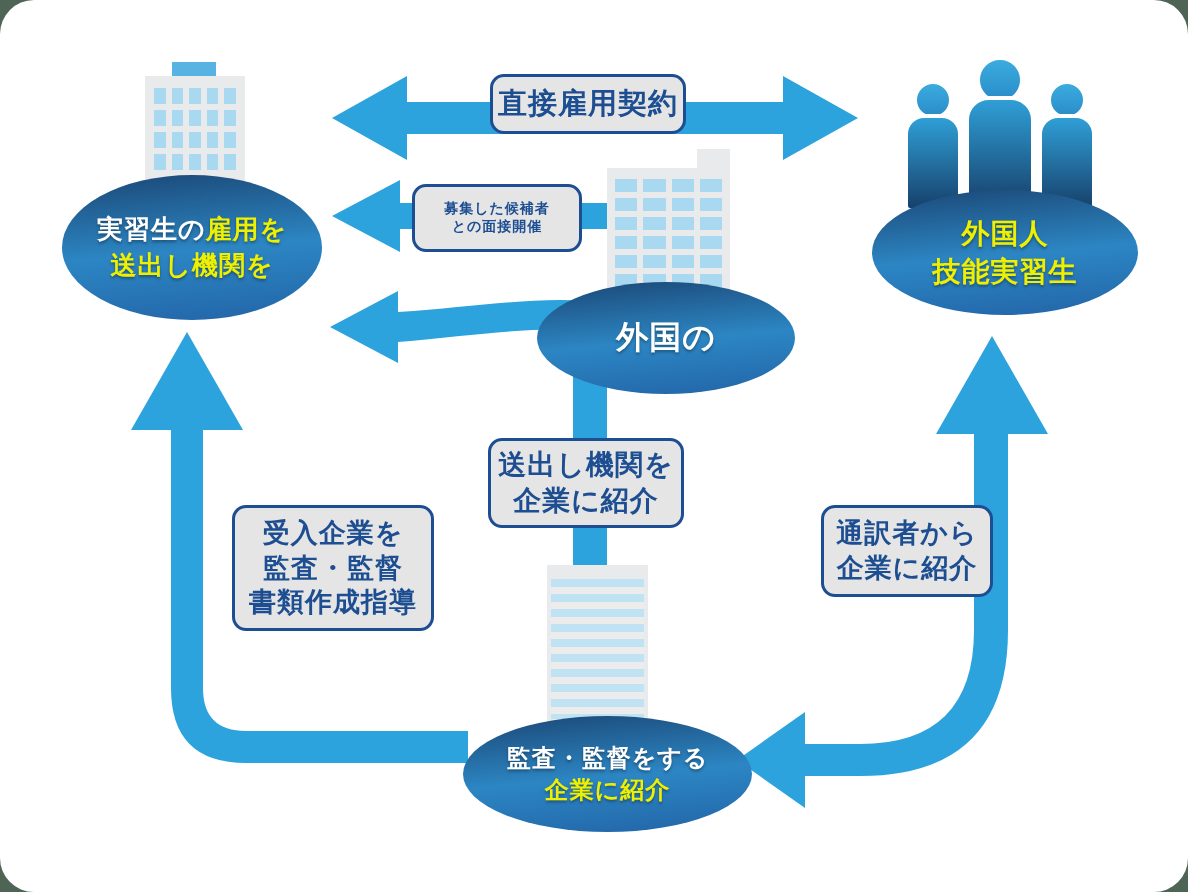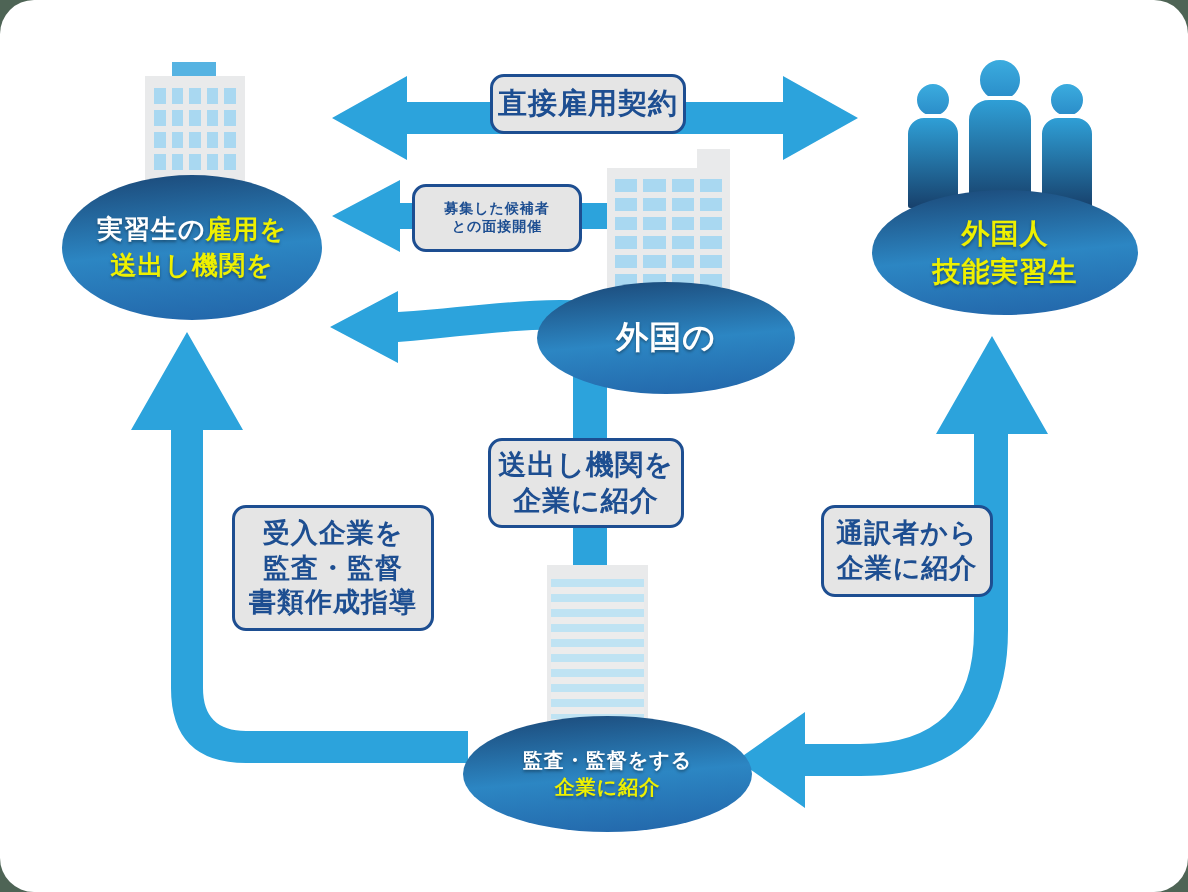--- a/index.html
+++ b/index.html
@@ -162,21 +162,21 @@
 
   <div class="oval" style="left:872px;top:190px;width:266px;height:125px;font-size:28px;">
     <div class="yl">外国人</div>
     <div class="yl">技能実習生</div>
   </div>
 
   <div class="oval" style="left:537px;top:282px;width:258px;height:112px;font-size:32px;">
     <div>外国の</div>
   </div>
 
-  <div class="oval" style="left:463px;top:716px;width:289px;height:116px;font-size:20px;align-items:center;">
+  <div class="oval" style="left:463px;top:716px;width:289px;height:116px;font-size:24px;align-items:center;">
     <div>監査・監督をする</div>
     <div class="yl">企業に紹介</div>
   </div>
 
   <div class="lbl" style="left:490px;top:74px;width:196px;height:60px;font-size:29px;">
     <div>直接雇用契約</div>
   </div>
 
   <div class="lbl" style="left:412px;top:184px;width:170px;height:68px;font-size:14px;">
     <div>募集した候補者</div>

